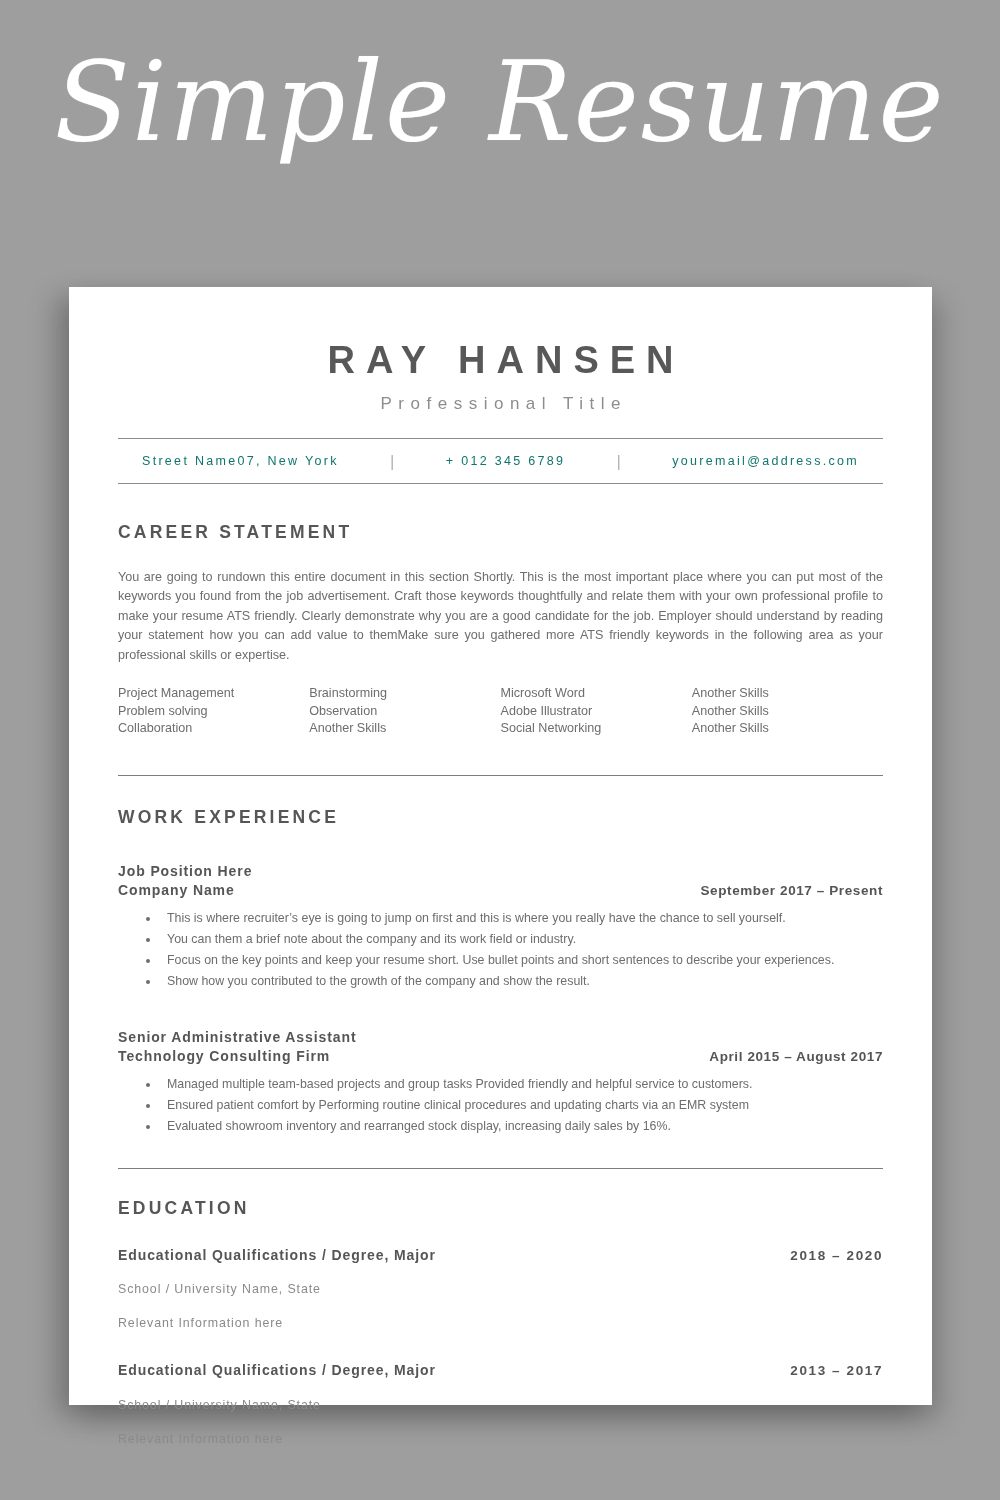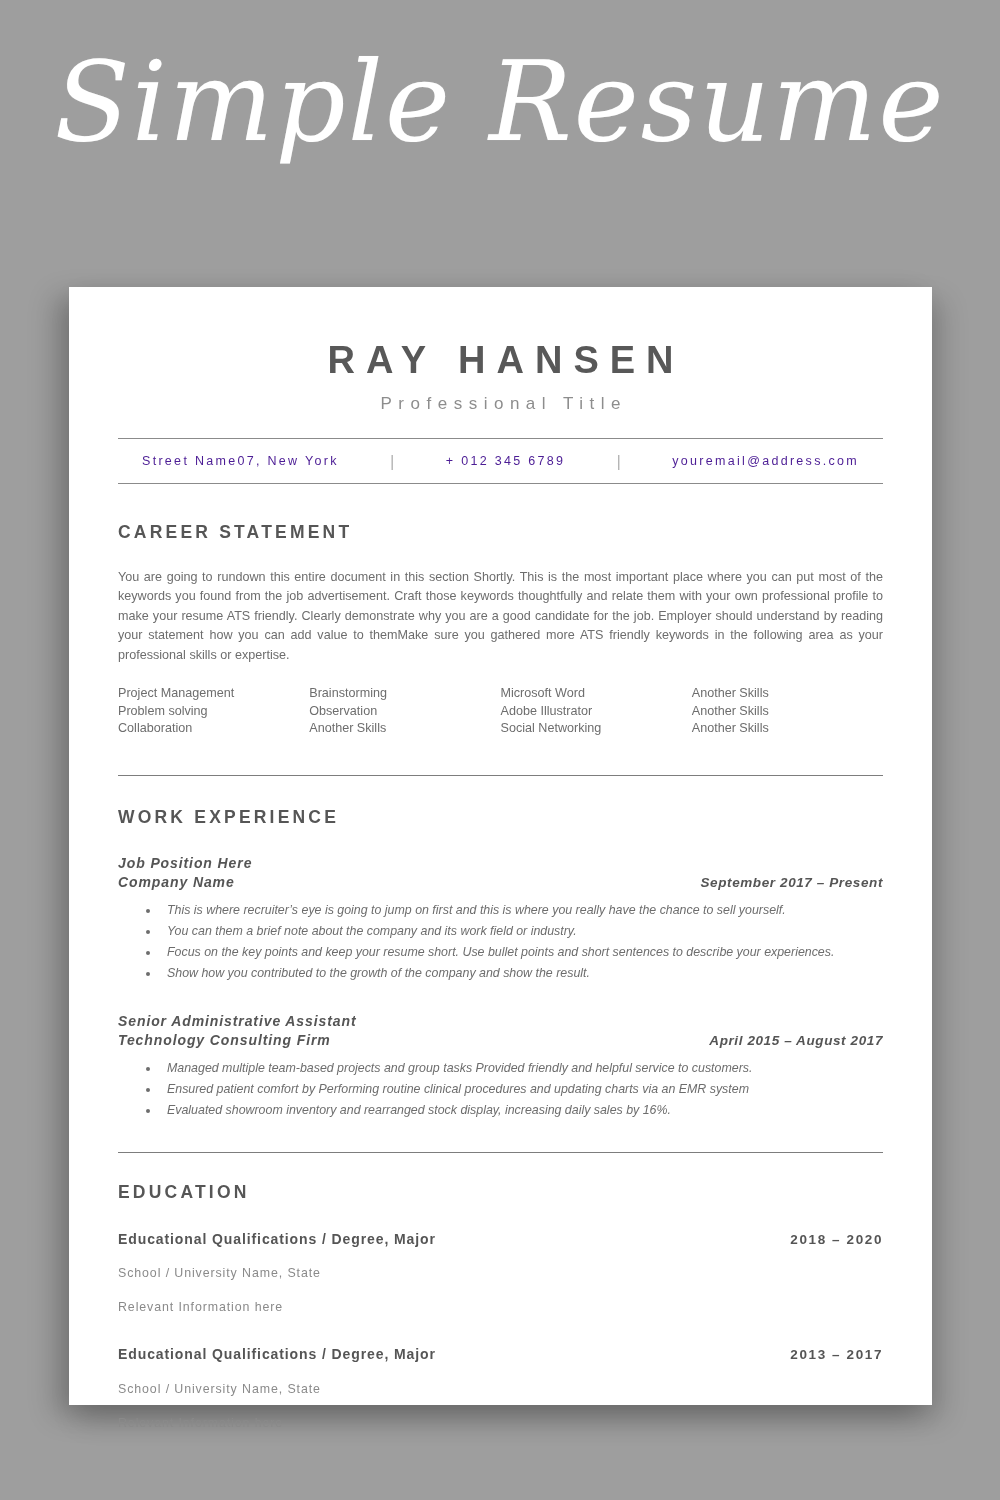--- a/index.html
+++ b/index.html
@@ -78,21 +78,21 @@
     background:#8b8b8b;
   }
   .contact-row {
     display:flex;
     align-items:center;
     justify-content:space-between;
     height:44px;
     padding:0 24px;
   }
   .contact-item {
-    color:#4c1d95;
+    color:#0f766e;
     font-size:12.5px;
     letter-spacing:2.3px;
     white-space:nowrap;
     text-align:right;
   }
   .contact-sep {
     color:#b4b4b4;
     font-size:17px;
     font-weight:300;
     line-height:1;
@@ -134,21 +134,21 @@
     color:#6d6d6d;
     font-size:12.6px;
     line-height:17.5px;
     white-space:nowrap;
   }
 
   .sep-1 { margin-top:37px; }
 
   
   #work { margin-top:33px; }
-  .job { margin-top:28px;font-style:italic; }
+  .job { margin-top:36px; }
   .job-position {
     color:#555555;
     font-size:14px;
     font-weight:700;
     letter-spacing:.9px;
     line-height:1.35;
   }
   .job-line {
     display:flex;
     align-items:baseline;

